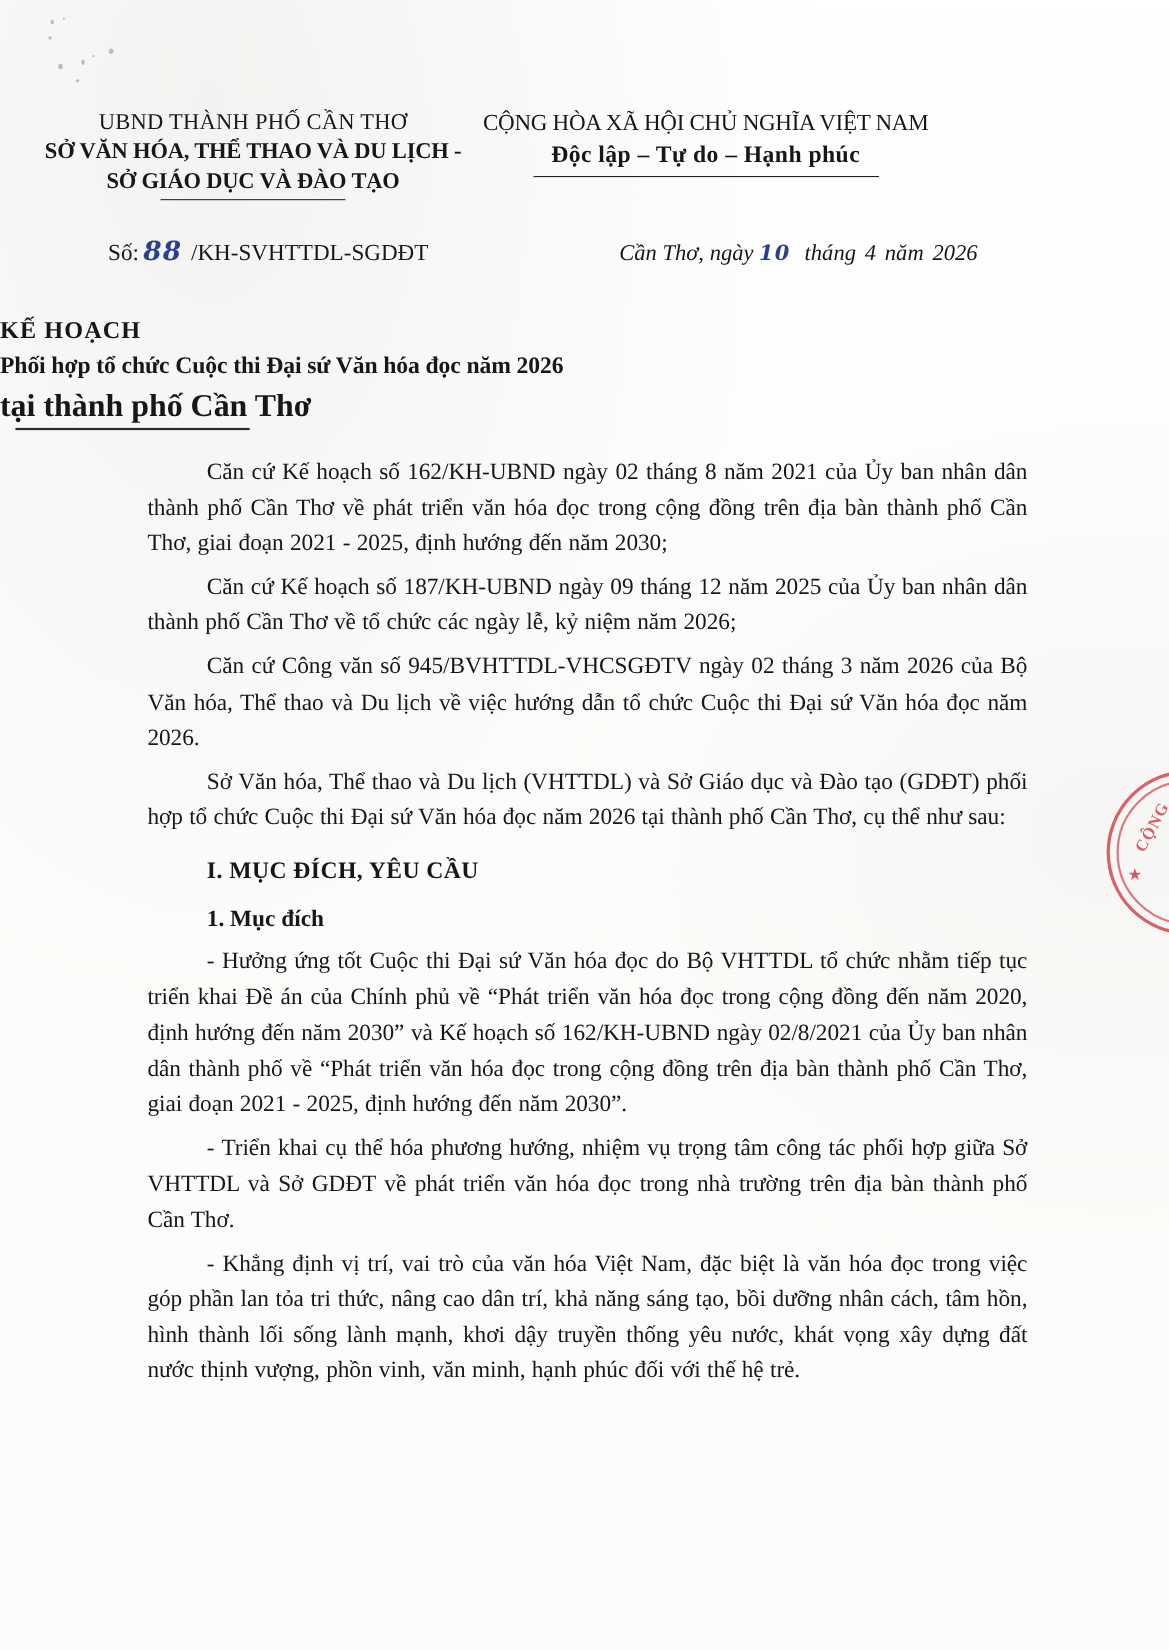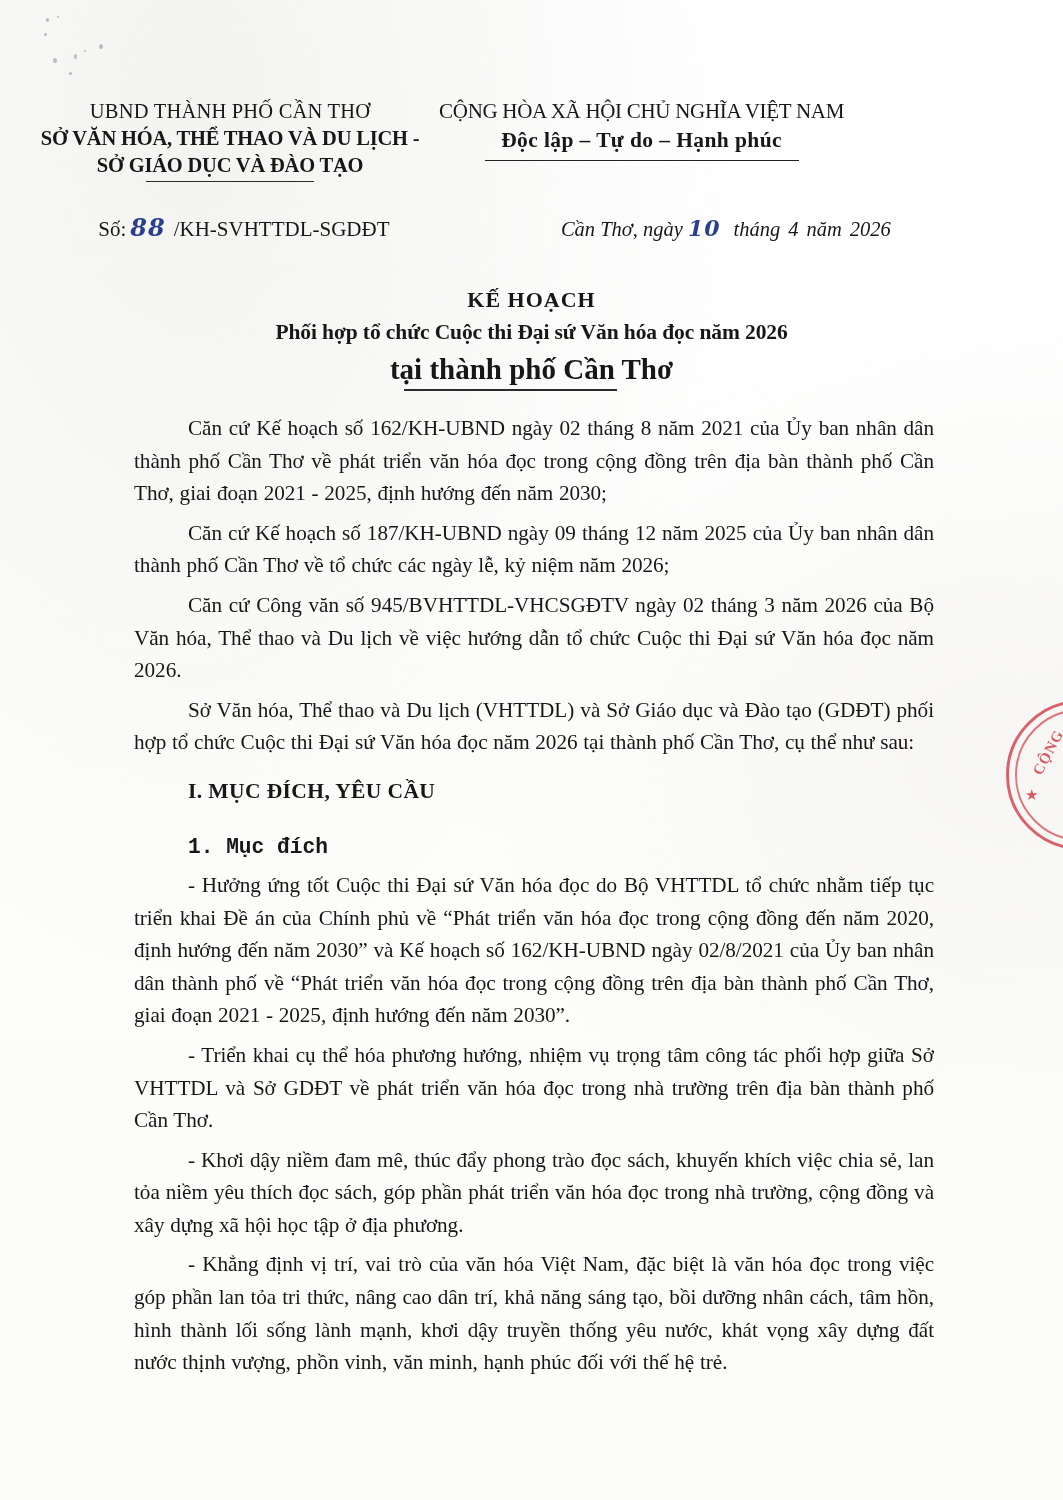--- a/index.html
+++ b/index.html
@@ -136,33 +136,33 @@
   .hand {
     font-family: "DejaVu Serif", serif;
     font-style: italic;
     color: #2c3f8f;
     font-size: 24px;
     font-weight: 600;
     letter-spacing: 1px;
     padding: 0 4px;
   }
   .hand-date {
-    font-size: 22px;
+    font-size: 19px;
     padding: 0 5px;
   }
   .num-sep { padding: 0 2px; }
   .date-gap { padding: 0 4px; }
 
   
   .titleblock {
     position: absolute;
     top: 284px;
     left: 0;
     width: 1063px;
-    text-align: center;
+    text-align: left;
   }
   .title-main {
     font-weight: bold;
     font-size: 22px;
     letter-spacing: 1px;
     line-height: 1.45;
   }
   .title-sub {
     font-weight: bold;
     font-size: 21.5px;
@@ -205,24 +205,23 @@
     font-size: 21.5px;
     font-weight: bold;
     letter-spacing: 0.4px;
     margin: 16px 0 5px 0;
     text-indent: 54px;
     line-height: 32px;
   }
   .heading-2 {
     font-size: 21.2px;
     font-weight: bold;
-    margin: 24px 0 6px 0;
+    margin: 12px 0 6px 0;
     text-indent: 54px;
     line-height: 32px;
-    font-family: Liberation Mono, monospace;
   }
 
   
   .seal {
     position: absolute;
     top: 700px;
     left: 1006px;
     width: 150px;
     height: 150px;
     pointer-events: none;
@@ -316,21 +315,20 @@
     <p class="para">Căn cứ Kế hoạch số 162/KH-UBND ngày 02 tháng 8 năm 2021 của Ủy ban nhân dân thành phố Cần Thơ về phát triển văn hóa đọc trong cộng đồng trên địa bàn thành phố Cần Thơ, giai đoạn 2021 - 2025, định hướng đến năm 2030;</p>
     <p class="para">Căn cứ Kế hoạch số 187/KH-UBND ngày 09 tháng 12 năm 2025 của Ủy ban nhân dân thành phố Cần Thơ về tổ chức các ngày lễ, kỷ niệm năm 2026;</p>
     <p class="para">Căn cứ Công văn số 945/BVHTTDL-VHCSGĐTV ngày 02 tháng 3 năm 2026 của Bộ Văn hóa, Thể thao và Du lịch về việc hướng dẫn tổ chức Cuộc thi Đại sứ Văn hóa đọc năm 2026.</p>
     <p class="para">Sở Văn hóa, Thể thao và Du lịch (VHTTDL) và Sở Giáo dục và Đào tạo (GDĐT) phối hợp tổ chức Cuộc thi Đại sứ Văn hóa đọc năm 2026 tại thành phố Cần Thơ, cụ thể như sau:</p>
 
     <div class="heading-1">I. MỤC ĐÍCH, YÊU CẦU</div>
     <div class="heading-2">1. Mục đích</div>
 
     <p class="para">- Hưởng ứng tốt Cuộc thi Đại sứ Văn hóa đọc do Bộ VHTTDL tổ chức nhằm tiếp tục triển khai Đề án của Chính phủ về “Phát triển văn hóa đọc trong cộng đồng đến năm 2020, định hướng đến năm 2030” và Kế hoạch số 162/KH-UBND ngày 02/8/2021 của Ủy ban nhân dân thành phố về “Phát triển văn hóa đọc trong cộng đồng trên địa bàn thành phố Cần Thơ, giai đoạn 2021 - 2025, định hướng đến năm 2030”.</p>
     <p class="para">- Triển khai cụ thể hóa phương hướng, nhiệm vụ trọng tâm công tác phối hợp giữa Sở VHTTDL và Sở GDĐT về phát triển văn hóa đọc trong nhà trường trên địa bàn thành phố Cần Thơ.</p>
-    <p class="para">- Khơi dậy niềm đam mê, thúc đẩy phong trào đọc sách, khuyến khích việc chia sẻ, lan tỏa niềm yêu thích đọc sách, góp phần phát triển văn hóa đọc trong nhà trường, cộng đồng và xây dựng xã hội học tập ở địa phương.</p>
     <p class="para">- Khẳng định vị trí, vai trò của văn hóa Việt Nam, đặc biệt là văn hóa đọc trong việc góp phần lan tỏa tri thức, nâng cao dân trí, khả năng sáng tạo, bồi dưỡng nhân cách, tâm hồn, hình thành lối sống lành mạnh, khơi dậy truyền thống yêu nước, khát vọng xây dựng đất nước thịnh vượng, phồn vinh, văn minh, hạnh phúc đối với thế hệ trẻ.</p>
   </div>
 
   <div class="seal">
     <div class="seal-ring-outer"></div>
     <div class="seal-ring-inner"></div>
     <div class="seal-text">CỘNG</div>
     <div class="seal-star">★</div>
   </div>
 </div>

